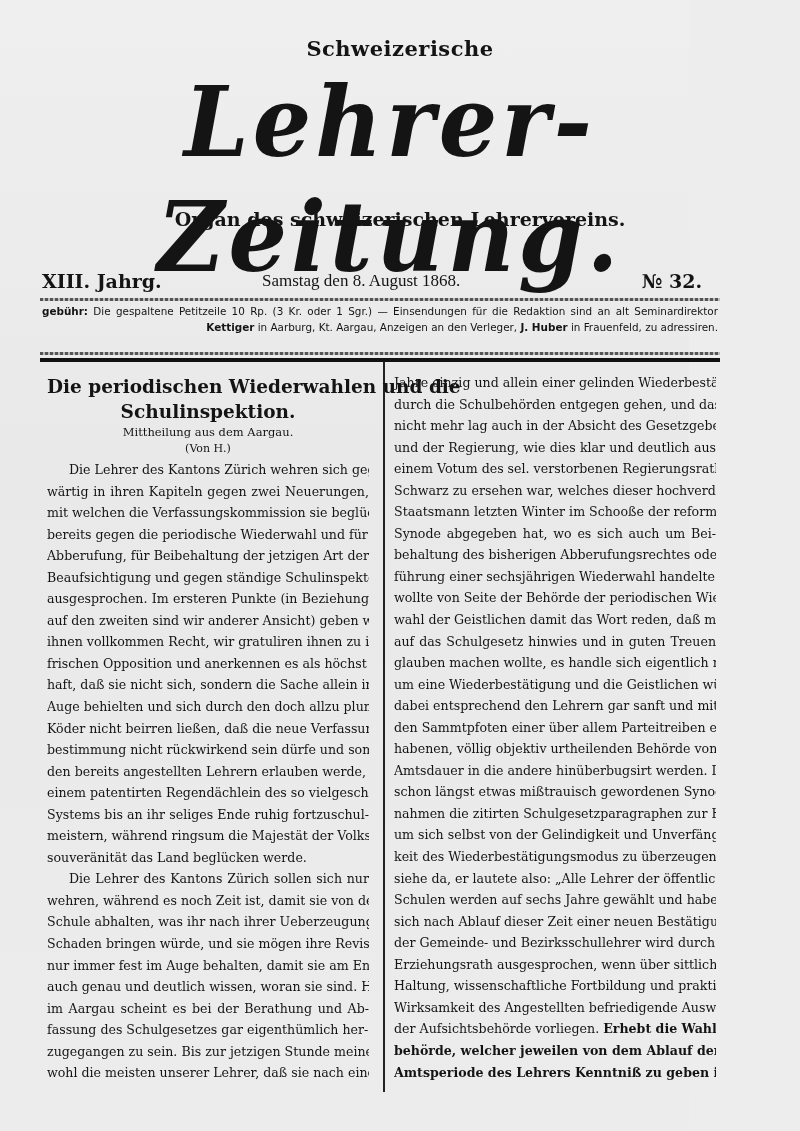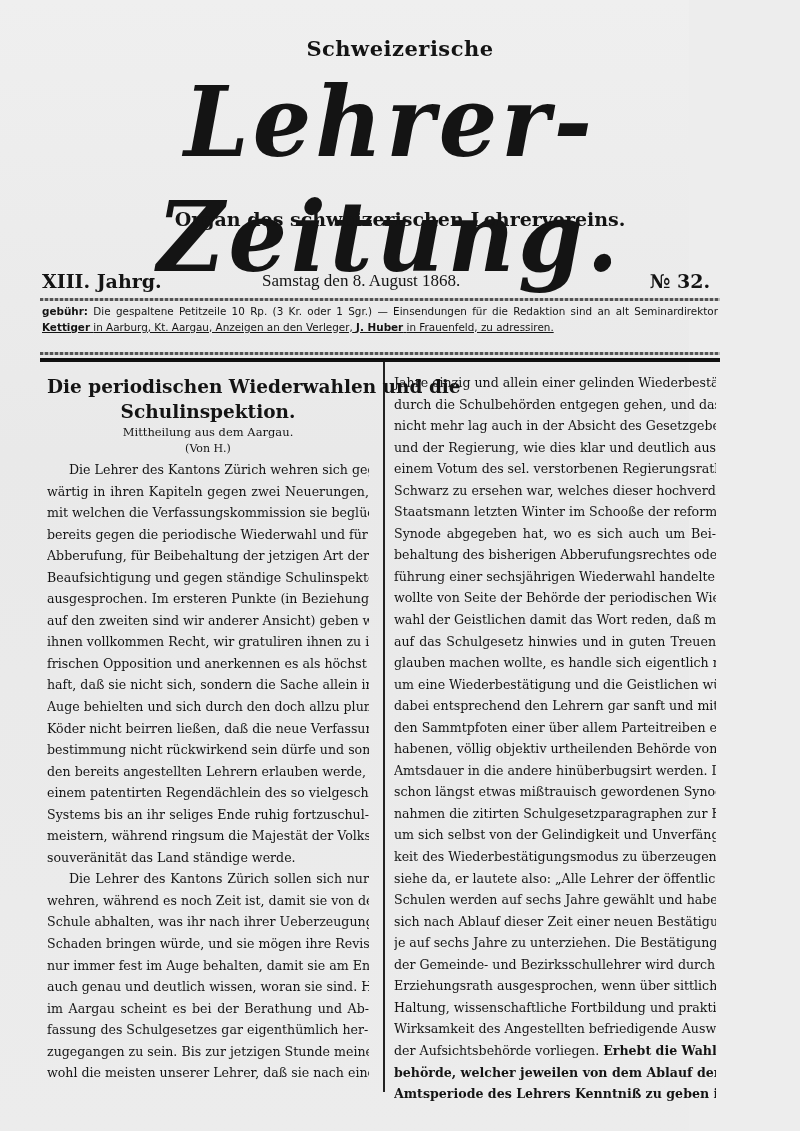--- a/index.html
+++ b/index.html
@@ -31,32 +31,32 @@
       position: absolute; left: 0; width: 800px; top: 208px;
       text-align: center;
       font-family: "DejaVu Serif", serif; font-weight: bold; font-size: 19px;
     }
     .issue-line {
       position: absolute; left: 42px; width: 676px; top: 270px; height: 26px;
       font-family: "Liberation Serif", serif; font-size: 17px;
     }
     .issue-line .year { position: absolute; left: 0; top: 0; font-weight: bold; font-size: 19px; font-family: "DejaVu Serif", serif; }
     .issue-line .date { position: absolute; left: 220px; top: 1px; font-size: 17px; }
-    .issue-line .num { position: absolute; right: 8px; top: 0; font-weight: bold; font-size: 19px; font-family: "DejaVu Serif", serif; }
+    .issue-line .num { position: absolute; right: 16px; top: 0; font-weight: bold; font-size: 19px; font-family: "DejaVu Serif", serif; }
     .wavy {
       position: absolute; left: 40px; width: 680px; height: 3px;
       background: repeating-linear-gradient(90deg, #555 0 3px, #bbb 3px 5px);
     }
     .notice {
       position: absolute; left: 42px; width: 676px; top: 304px;
       font-family: "DejaVu Sans", sans-serif; font-size: 10.4px; line-height: 15.5px;
       text-align: justify;
     }
     .notice .l1, .notice .l2 { display: block; text-align-last: justify; white-space: nowrap; }
-    .notice .l3 { display: block; text-align: left; white-space: nowrap; text-decoration: underline; }
+    .notice .l3 { display: block; text-align: right; white-space: nowrap; }
     .notice b { font-weight: bold; }
     .thick-rule {
       position: absolute; left: 40px; width: 680px; top: 358px; height: 4px; background: #111;
     }
     .col-divider {
       position: absolute; left: 383px; top: 362px; width: 2px; height: 730px; background: #222;
     }
     .col {
       position: absolute; top: 370px; width: 322px;
       font-family: "DejaVu Serif", serif; font-size: 12.6px; line-height: 21.55px;
@@ -130,21 +130,21 @@
         <span class="line">ihnen vollkommen Recht, wir gratuliren ihnen zu ihrer</span>
         <span class="line">frischen Opposition und anerkennen es als höchst ehren-</span>
         <span class="line">haft, daß sie nicht sich, sondern die Sache allein im</span>
         <span class="line">Auge behielten und sich durch den doch allzu plumpen</span>
         <span class="line">Köder nicht beirren ließen, daß die neue Verfassungs-</span>
         <span class="line">bestimmung nicht rückwirkend sein dürfe und somit</span>
         <span class="line">den bereits angestellten Lehrern erlauben werde, noch unter</span>
         <span class="line">einem patentirten Regendächlein des so vielgeschmähten</span>
         <span class="line">Systems bis an ihr seliges Ende ruhig fortzuschul-</span>
         <span class="line">meistern, während ringsum die Majestät der Volks-</span>
-        <span class="line last">souveränität das Land ständige werde.</span>
+        <span class="line last">souveränität das Land beglücken werde.</span>
         <span class="line indent">Die Lehrer des Kantons Zürich sollen sich nur</span>
         <span class="line">wehren, während es noch Zeit ist, damit sie von der</span>
         <span class="line">Schule abhalten, was ihr nach ihrer Ueberzeugung</span>
         <span class="line">Schaden bringen würde, und sie mögen ihre Revision</span>
         <span class="line">nur immer fest im Auge behalten, damit sie am Ende</span>
         <span class="line">auch genau und deutlich wissen, woran sie sind. Hier</span>
         <span class="line">im Aargau scheint es bei der Berathung und Ab-</span>
         <span class="line">fassung des Schulgesetzes gar eigenthümlich her- und</span>
         <span class="line">zugegangen zu sein. Bis zur jetzigen Stunde meinen</span>
         <span class="line last">wohl die meisten unserer Lehrer, daß sie nach einem</span>
@@ -172,21 +172,20 @@
         <span class="line">den Sammtpfoten einer über allem Parteitreiben er-</span>
         <span class="line">habenen, völlig objektiv urtheilenden Behörde von einer</span>
         <span class="line">Amtsdauer in die andere hinüberbugsirt werden. Die</span>
         <span class="line">schon längst etwas mißtrauisch gewordenen Synodalen</span>
         <span class="line">nahmen die zitirten Schulgesetzparagraphen zur Hand,</span>
         <span class="line">um sich selbst von der Gelindigkeit und Unverfänglich-</span>
         <span class="line">keit des Wiederbestätigungsmodus zu überzeugen und</span>
         <span class="line">siehe da, er lautete also: „Alle Lehrer der öffentlichen</span>
         <span class="line">Schulen werden auf sechs Jahre gewählt und haben</span>
         <span class="line">sich nach Ablauf dieser Zeit einer neuen Bestätigung</span>
-        <span class="line">je auf sechs Jahre zu unterziehen. Die Bestätigung</span>
         <span class="line">der Gemeinde- und Bezirksschullehrer wird durch den</span>
         <span class="line">Erziehungsrath ausgesprochen, wenn über sittliche</span>
         <span class="line">Haltung, wissenschaftliche Fortbildung und praktische</span>
         <span class="line">Wirksamkeit des Angestellten befriedigende Ausweise</span>
       </div>
     <span class="line">
       <span>der Aufsichtsbehörde vorliegen.</span>
       <span class="bold">Erhebt die Wahl-</span>
     </span>
     <span class="line bold">behörde, welcher jeweilen von dem Ablauf der</span>

